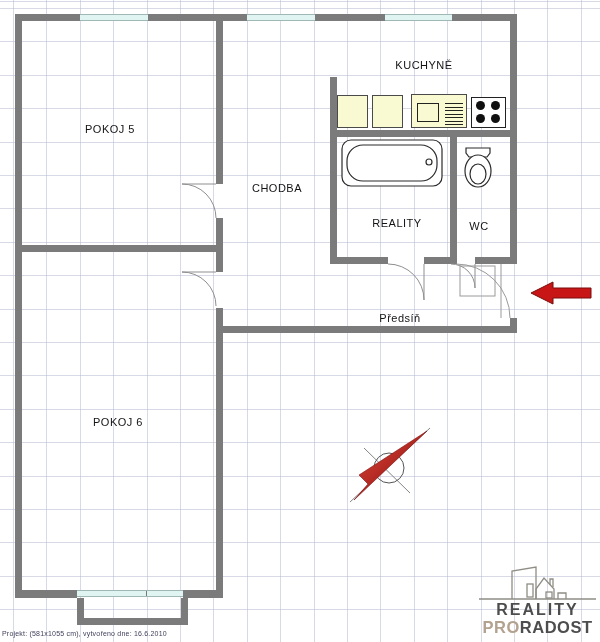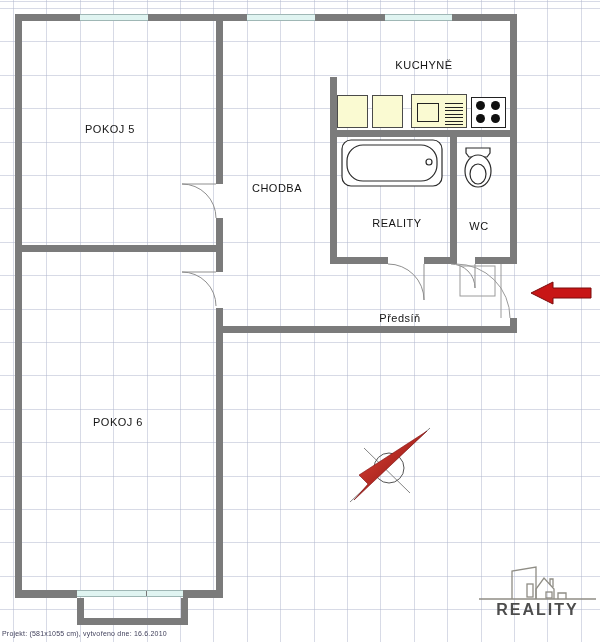--- a/index.html
+++ b/index.html
@@ -166,15 +166,16 @@
     <svg width="121" height="45" viewBox="0 0 121 45" stroke="#8f8d85" stroke-width="1.3" fill="none">
       <path d="M2,43 H119"></path>
       <path d="M35,43 V15 L59,11 V43"></path>
       <rect x="50" y="28" width="6" height="13"></rect>
       <path d="M59,43 V33 L67,22 L77,33 V43"></path>
       <rect x="69" y="36" width="6" height="6"></rect>
       <path d="M73,29 L73,23 L76,23 L76,31"></path>
       <path d="M81,43 V37 H89 V43"></path>
     </svg>
     <div class="l1">REALITY</div>
+    <div class="l2"><span class="pro">PRO</span><span class="radost">RADOST</span></div>
   </div>
 
 </div>
 
 </body></html>

